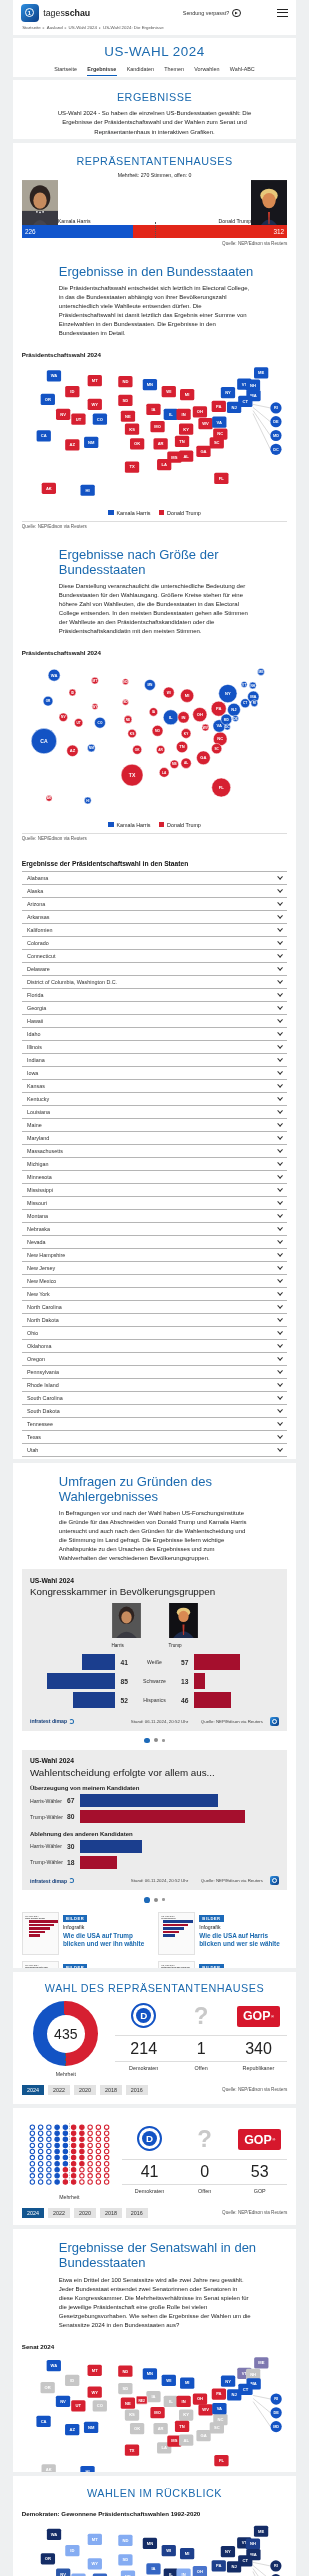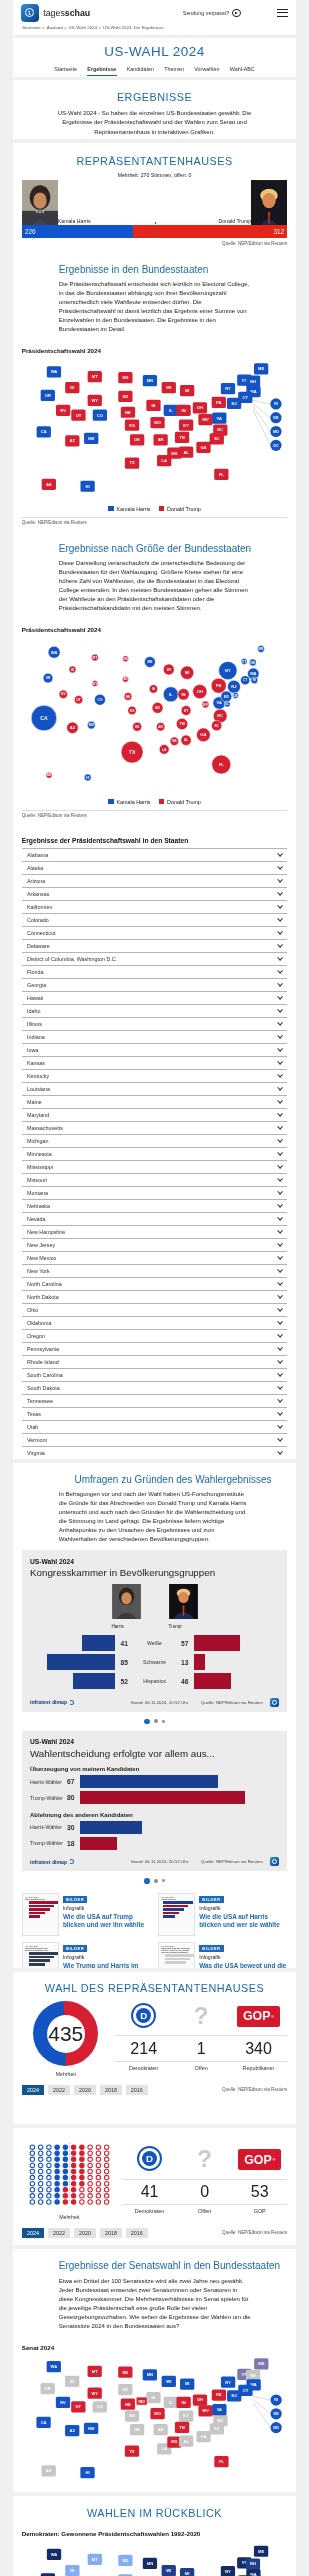--- a/index.html
+++ b/index.html
@@ -36,21 +36,21 @@
   .pres-top { position:relative; height:58px; margin-top:2.1px; }
   .photo { width:36px; height:51px; position:absolute; top:0; }
   .photo.left { left:0; } .photo.right { right:0; }
   .cand-names { display:flex; justify-content:space-between; font-size:5.2px; color:#222; margin-top:2.1px; }
   .evbar { position:relative; height:12.4px; display:flex; margin-top:2.6px; }
   .evbar .h { background:#1155cc; color:#fff; font-size:6.4px; display:flex; align-items:center; padding-left:3.1px; }
   .evbar .t { background:#e22619; color:#fff; font-size:6.4px; display:flex; align-items:center; justify-content:flex-end; padding-right:3.1px; flex:1; }
   .evbar .mark { position:absolute; top:-3.6px; bottom:0; border-left:1px dotted #555; }
   .src { font-size:4.6px; color:#555; text-align:right; margin-top:3.6px; }
   .src-l { font-size:4.6px; color:#555; text-align:left; margin-top:2.6px; }
-  .sub-head { color:#1b6aaf; font-size:10px; font-weight:400; margin:17.5px 0 5.2px 37px; }
+  .sub-head { color:#1b6aaf; font-size:13px; font-weight:400; margin:17.5px 0 5.2px 37px; }
   .col-text { font-size:6px; line-height:1.5; margin-left:37px; width:192px; color:#222; }
   .chart-label { font-weight:bold; font-size:6.2px; margin:13.4px 0 2.1px; color:#111; }
   .map-wrap svg { display:block; }
   .legend { display:flex; justify-content:center; gap:8.2px; font-size:5.4px; color:#222; margin-top:1px; }
   .legend .it { display:flex; align-items:center; gap:2.6px; }
   .legend .sw { width:5.7px; height:5.7px; display:inline-block; }
   .divider { border-top:0.5px solid #ddd; margin-top:5.2px; }
 
   .acc-title { font-weight:bold; font-size:6.7px; margin:18.5px 0 4.1px; color:#111; }
   .acc { border-bottom:0.5px solid #b5b5b5; }
@@ -94,25 +94,25 @@
   .teasers { display:grid; grid-template-columns:1fr 1fr; gap:6.2px 7.2px; margin-top:9.3px; }
   .teaser { display:flex; gap:4.1px; }
   .thumb { width:37px; height:43px; background:#fafafa; border:0.5px solid #e2e2e2; flex:0 0 auto; padding:2.1px; font-size:2.1px; color:#444; overflow:hidden; }
   .thumb .tt { font-weight:bold; margin-bottom:1px; }
   .mini-bars div { height:2.1px; margin:0.8px 0 0.8px auto 0; }
   .t-right { padding-top:1px; }
   .tag { display:inline-block; background:#1d6ab9; color:#fff; font-size:4.1px; font-weight:bold; letter-spacing:0.5px; padding:1px 3.1px; }
   .t-kicker { font-size:5.2px; color:#222; margin-top:2.1px; }
   .t-title { font-size:6.4px; font-weight:bold; color:#1b6aaf; margin-top:1.5px; line-height:1.25; }
 
-  .card4 { margin-top:4.1px; height:152px; padding:10.3px 8.8px 0; overflow:hidden; }
+  .card4 { margin-top:4.1px; height:132px; padding:10.3px 8.8px 0; overflow:hidden; }
   .chamber { display:flex; margin-top:5.2px; }
   .donut-wrap { width:88px; text-align:center; }
   .donut { width:65px; height:65px; border-radius:50%; margin:2.1px auto 0; position:relative; }
-  .donut .hole { position:absolute; inset:13.4px; background:#fff; border-radius:50%; display:flex; align-items:center; justify-content:center; font-size:21px; color:#222; }
+  .donut .hole { position:absolute; inset:13.4px; background:#fff; border-radius:50%; display:flex; align-items:center; justify-content:center; font-size:14px; color:#222; }
   .donut .mk { position:absolute; left:calc(50% - 0.5px); bottom:0; height:13.4px; border-left:1px dashed #555; }
   .maj { font-size:5.2px; color:#333; margin-top:4.1px; }
   .panel { flex:1; margin-left:5.2px; }
   .p-row { display:flex; }
   .p-row .cell { flex:1; text-align:center; }
   .p-logos { align-items:center; height:32px; }
   .p-nums { border-top:0.5px solid #ddd; border-bottom:0.5px solid #ddd; padding:3.1px 0; margin-top:4.1px; }
   .p-nums .cell { font-size:16px; color:#222; }
   .p-lbls { padding-top:3.1px; }
   .p-lbls .cell { font-size:5.4px; color:#333; }
@@ -844,21 +844,21 @@
         <span class="chev"></span>
       </div>
       <div class="acc-row">
         <span class="nm">Virginia</span>
         <span class="chev"></span>
       </div>
     </div>
 </div>
 
 <div class="card card3">
-  <div class="sub-head" style="margin-top:0;text-align:center;">Umfragen zu Gründen des Wahlergebnisses</div>
+  <div class="sub-head" style="margin-top:0;">Umfragen zu Gründen des Wahlergebnisses</div>
   <p class="col-text">In Befragungen vor und nach der Wahl haben US-Forschungsinstitute die Gründe für das Abschneiden von Donald Trump und Kamala Harris untersucht und auch nach den Gründen für die Wahlentscheidung und die Stimmung im Land gefragt. Die Ergebnisse liefern wichtige Anhaltspunkte zu den Ursachen des Ergebnisses und zum Wahlverhalten der verschiedenen Bevölkerungsgruppen.</p>
 
   <div class="gray-box">
     <div class="kicker">US-Wahl 2024</div>
     <div class="big-title">Kongresskammer in Bevölkerungsgruppen</div>
     <div class="ig-photos">
       <div class="cell">
         <svg class="ph" viewBox="0 0 56 68">
             <rect width="56" height="68" fill="#555"></rect>
             <ellipse cx="28" cy="24" rx="15" ry="17" fill="#2e2320"></ellipse>

